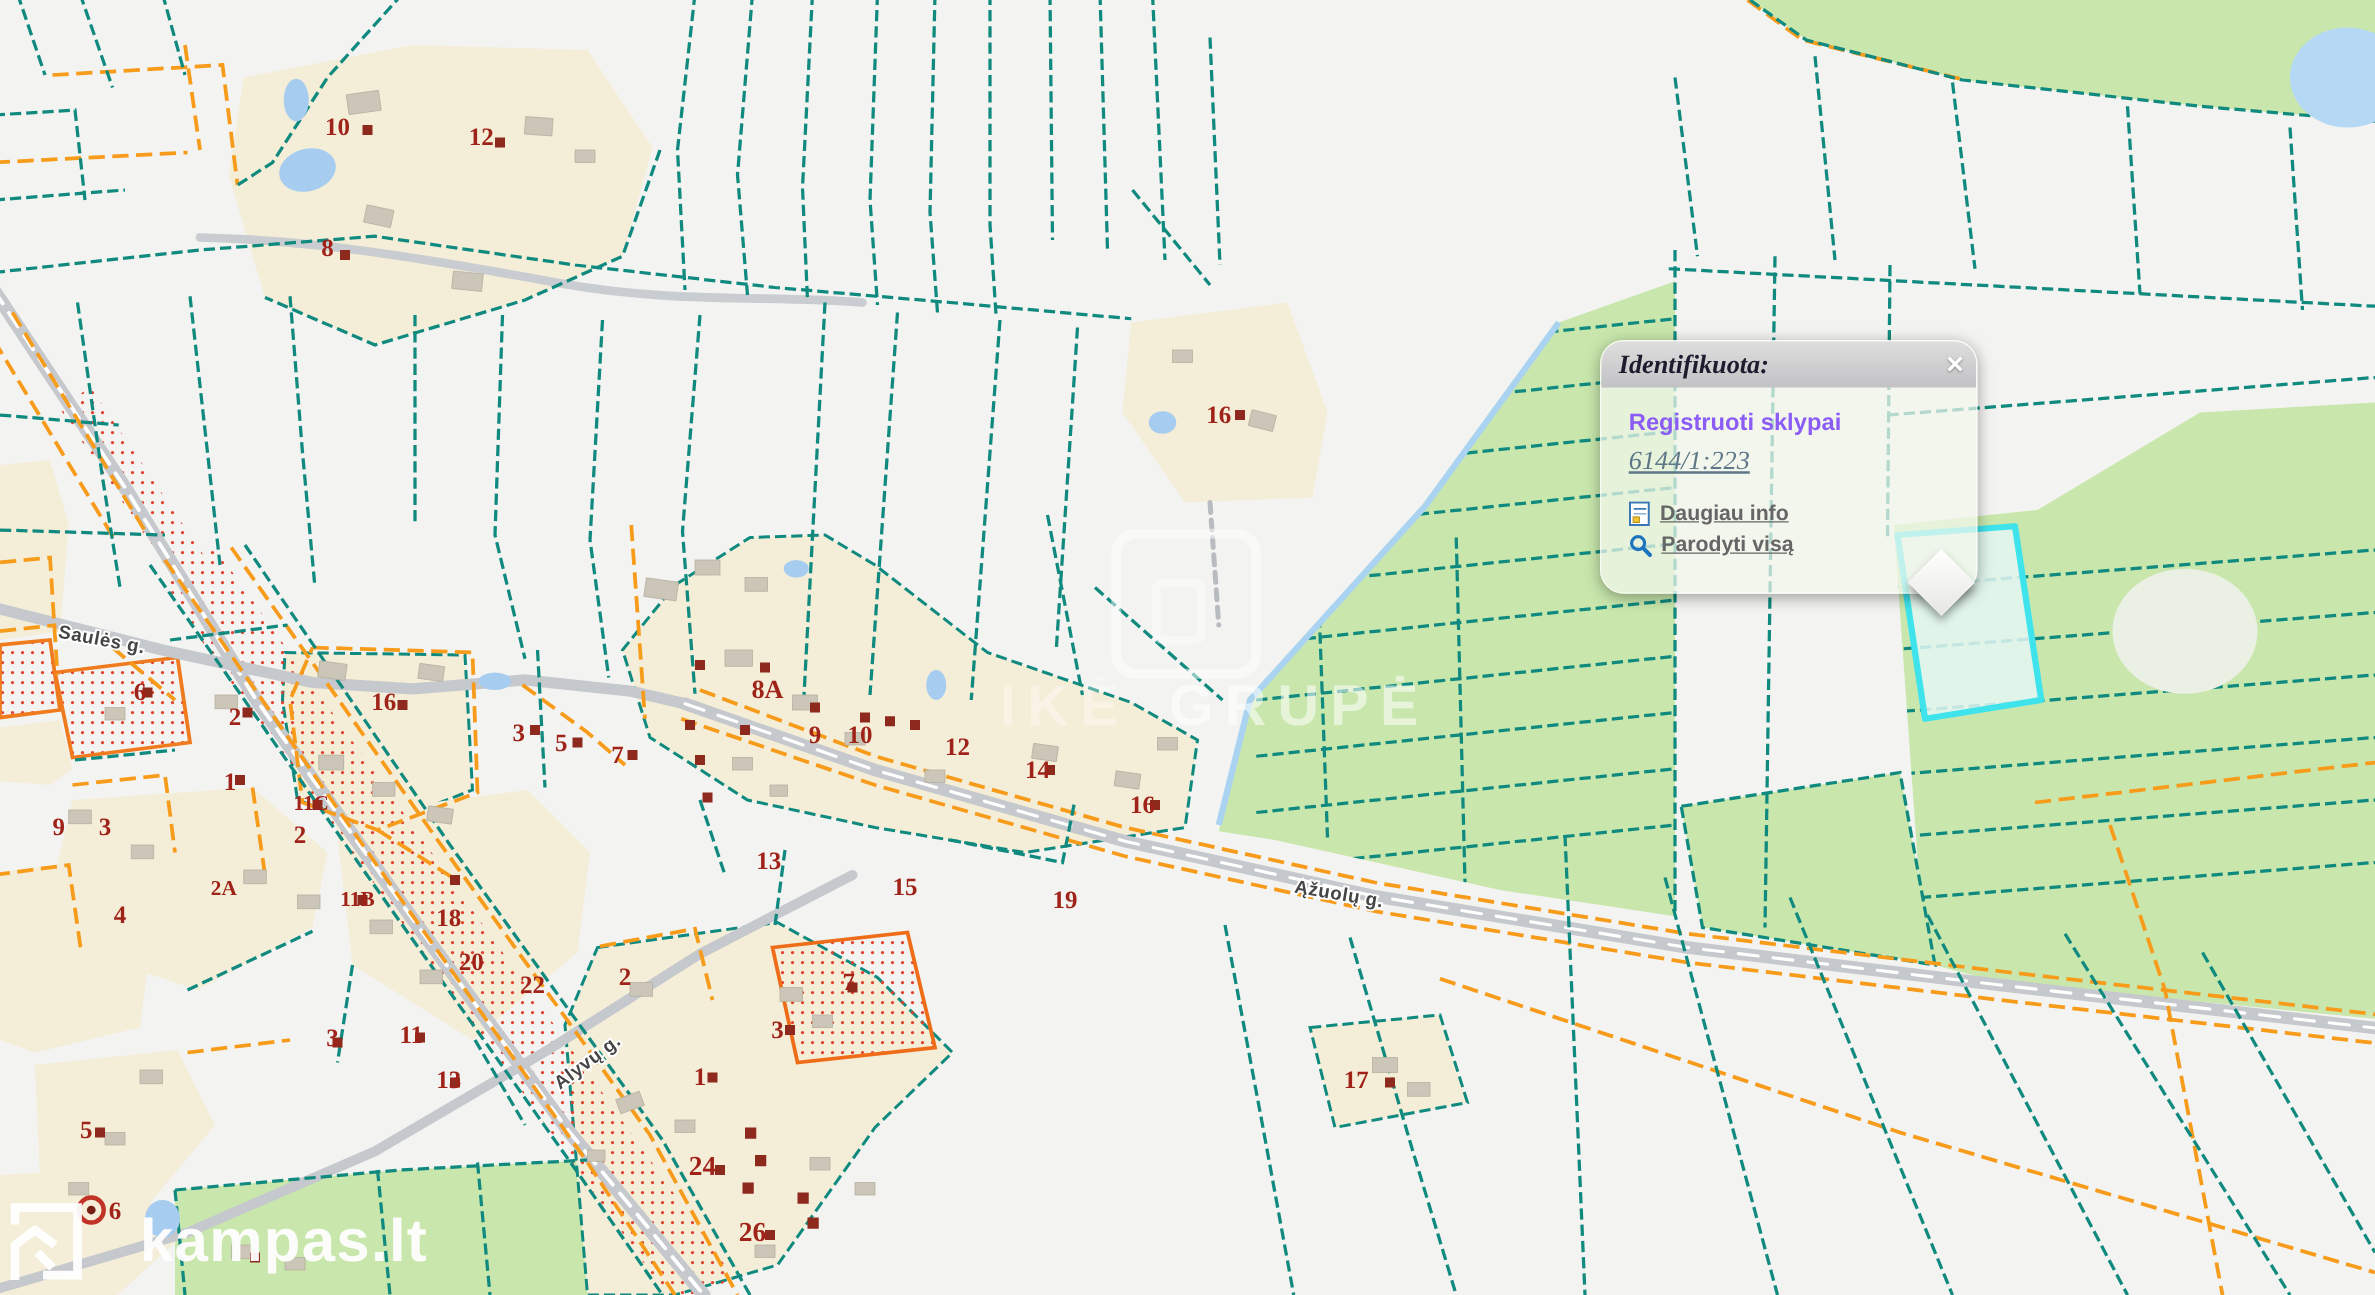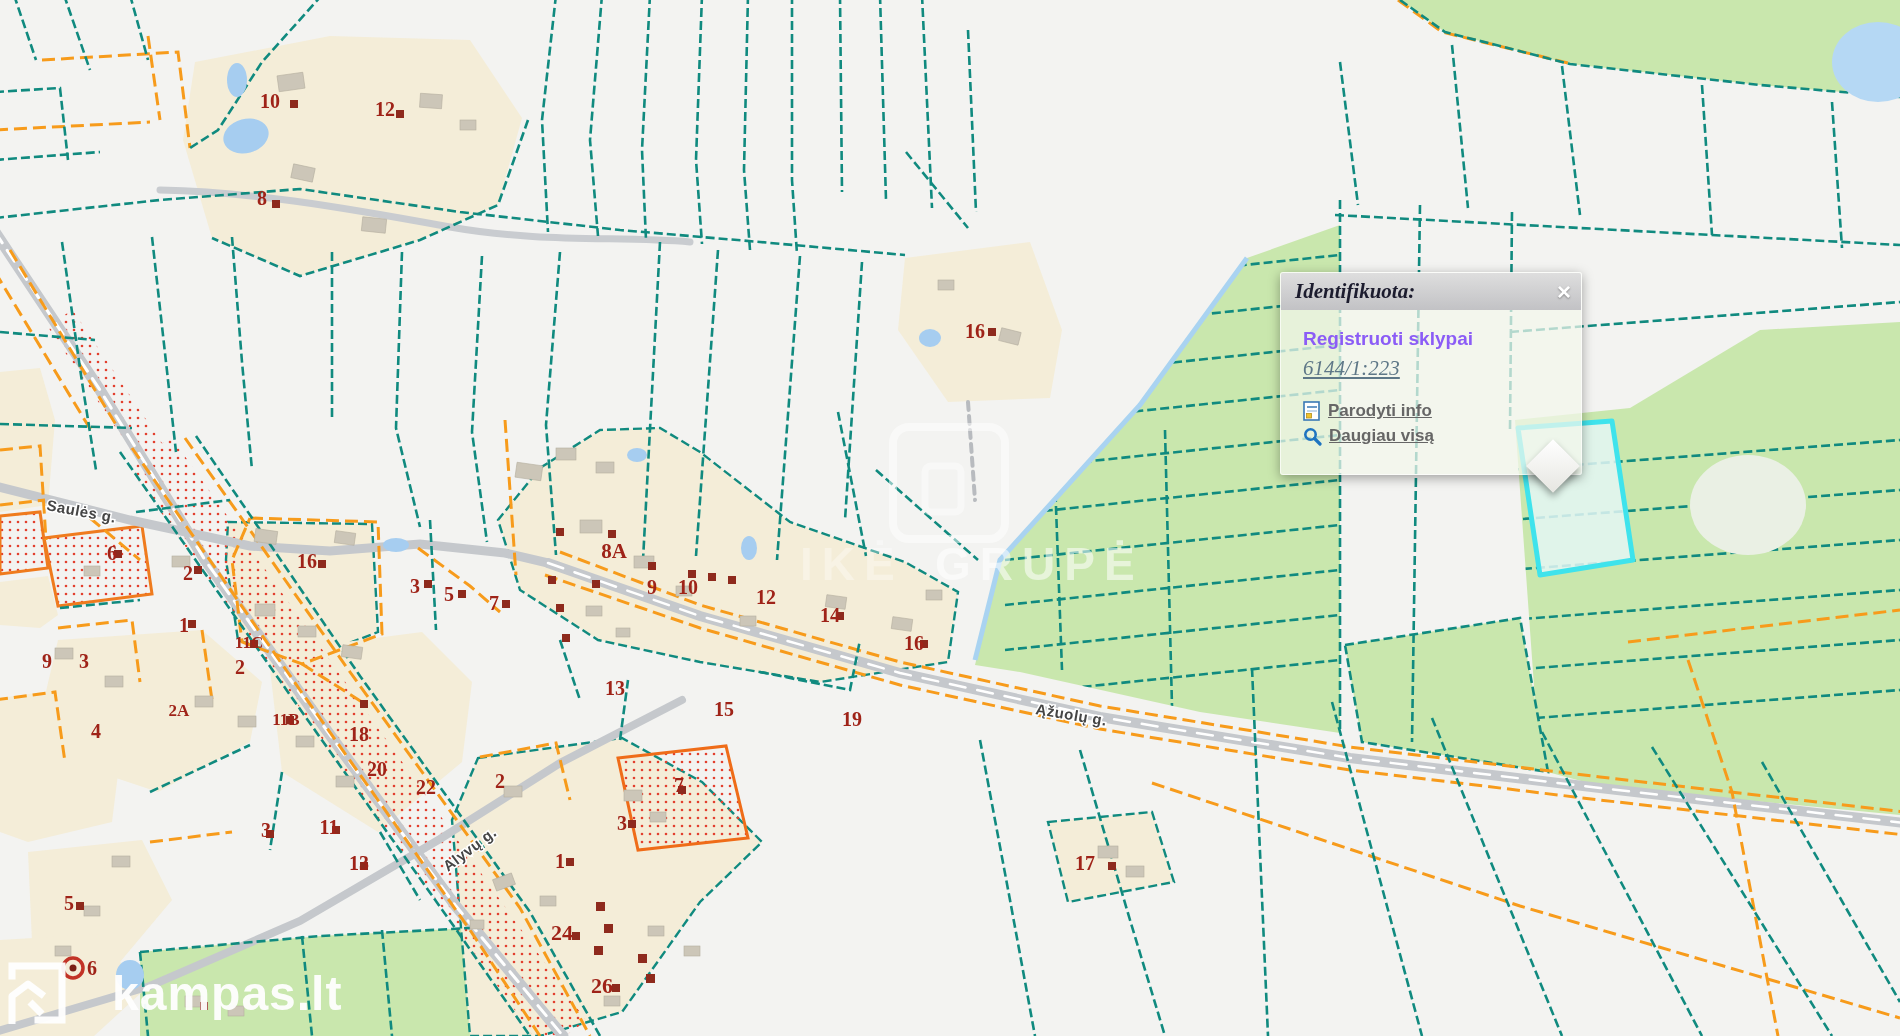--- a/index.html
+++ b/index.html
@@ -5,21 +5,21 @@
   html,body{margin:0;padding:0;background:#e8e8e6;}
   .stage{position:relative;width:1900px;height:1036px;overflow:hidden;
          font-family:"Liberation Sans",sans-serif;background:#f3f3f1;}
   svg text.pnum{font-family:"Liberation Serif",serif;font-weight:bold;fill:#9f2318;}
   svg text.street{font-family:"Liberation Sans",sans-serif;font-weight:bold;fill:#454545;
        stroke:#ffffff;stroke-width:3px;paint-order:stroke;letter-spacing:.5px;}
   svg text.wm{font-family:"Liberation Sans",sans-serif;font-weight:bold;
        fill:rgba(255,255,255,.55);letter-spacing:9px;}
   
   .popup{position:absolute;left:1280px;top:272px;width:300px;height:201px;z-index:10;
-     border-radius:3px;overflow:hidden;background:rgba(242,246,236,.72);
+     border-radius:19px;overflow:hidden;background:rgba(242,246,236,.72);
      border:1px solid rgba(255,255,255,.65);box-shadow:0 3px 12px rgba(0,0,0,.35);}
   .popup-header{height:37px;display:flex;align-items:center;justify-content:space-between;
      padding:0 10px 0 14px;background:linear-gradient(#dedede,#c2c2c5);}
   .popup-title{font-family:"Liberation Serif",serif;font-style:italic;font-weight:bold;
      font-size:21px;color:#1c1c2e;}
   .popup-close{color:#ffffff;font-size:24px;font-weight:bold;line-height:1;cursor:pointer;
      text-shadow:0 1px 2px rgba(80,80,80,.6);}
   .popup-body{padding:12px 20px 0 22px;}
   .layer-name{font-size:19px;font-weight:bold;color:#8b5cf6;margin-top:6px;}
   .parcel-link{display:inline-block;margin-top:6px;font-family:"Liberation Serif",serif;
@@ -405,28 +405,28 @@
     <div class="layer-name">Registruoti sklypai</div>
     <a class="parcel-link">6144/1:223</a>
     <div class="popup-links">
       <div class="plink-row">
         <svg width="18" height="20" viewBox="0 0 18 20">
           <rect x="1" y="1" width="15" height="18" fill="#ffffff" stroke="#3a78b5" stroke-width="1.6"></rect>
           <line x1="4" y1="6" x2="14" y2="6" stroke="#3a78b5" stroke-width="1.4"></line>
           <line x1="4" y1="10" x2="14" y2="10" stroke="#8ab0d6" stroke-width="1.2"></line>
           <rect x="3.5" y="12.5" width="5" height="4.5" fill="#f0c32f" stroke="#b58f1a" stroke-width="0.8"></rect>
         </svg>
-        <a class="plink">Parodyti info</a>
+        <a class="plink">Daugiau info</a>
       </div>
       <div class="plink-row">
         <svg width="19" height="19" viewBox="0 0 19 19">
           <circle cx="7.5" cy="7.5" r="5.2" fill="none" stroke="#1f74c0" stroke-width="2.6"></circle>
           <line x1="11.5" y1="11.5" x2="17" y2="17" stroke="#1f74c0" stroke-width="3.2" stroke-linecap="round"></line>
         </svg>
-        <a class="plink">Daugiau visą</a>
+        <a class="plink">Parodyti visą</a>
       </div>
     </div>
   </div>
 </div>
 
 
 <div class="diamond"></div>
 
 
 <div class="brand">

